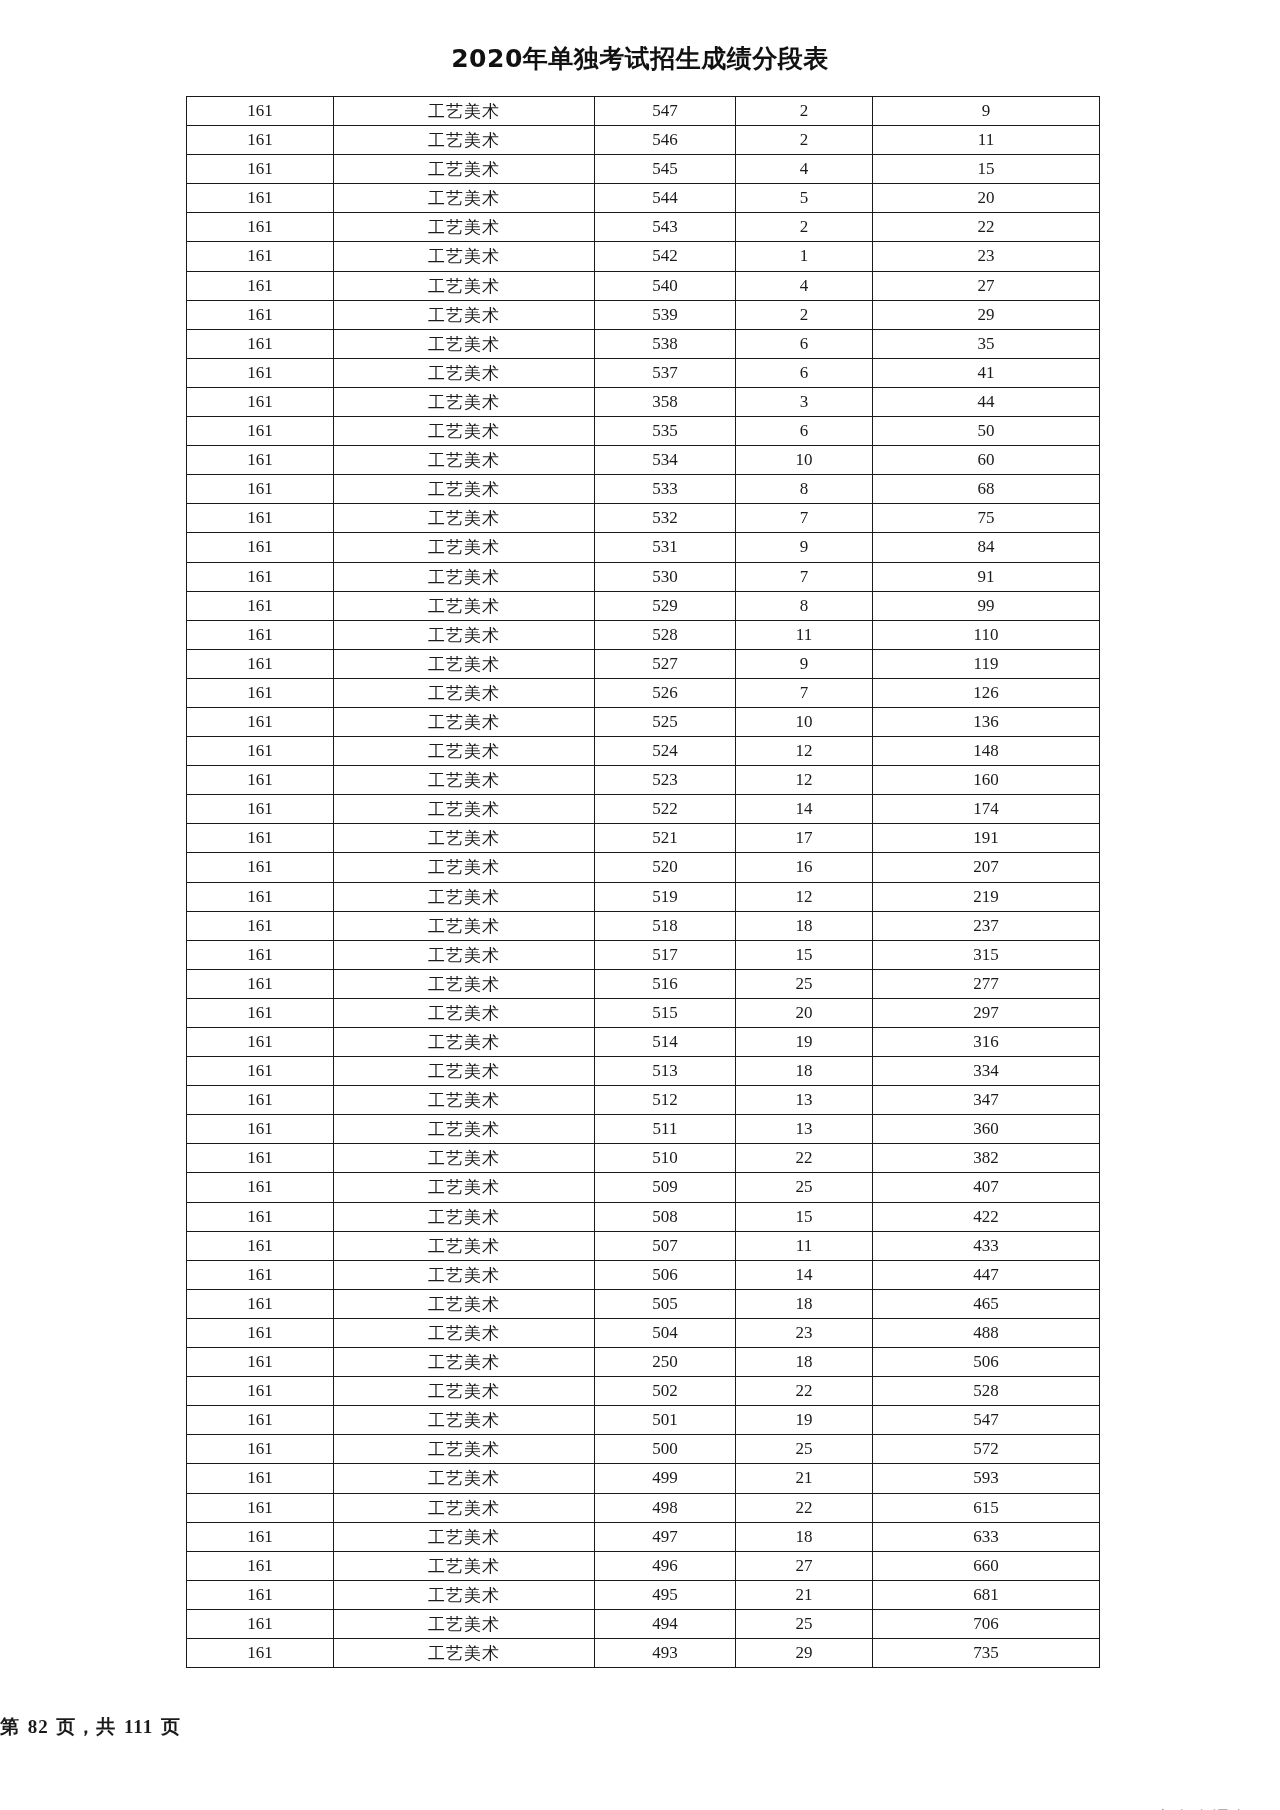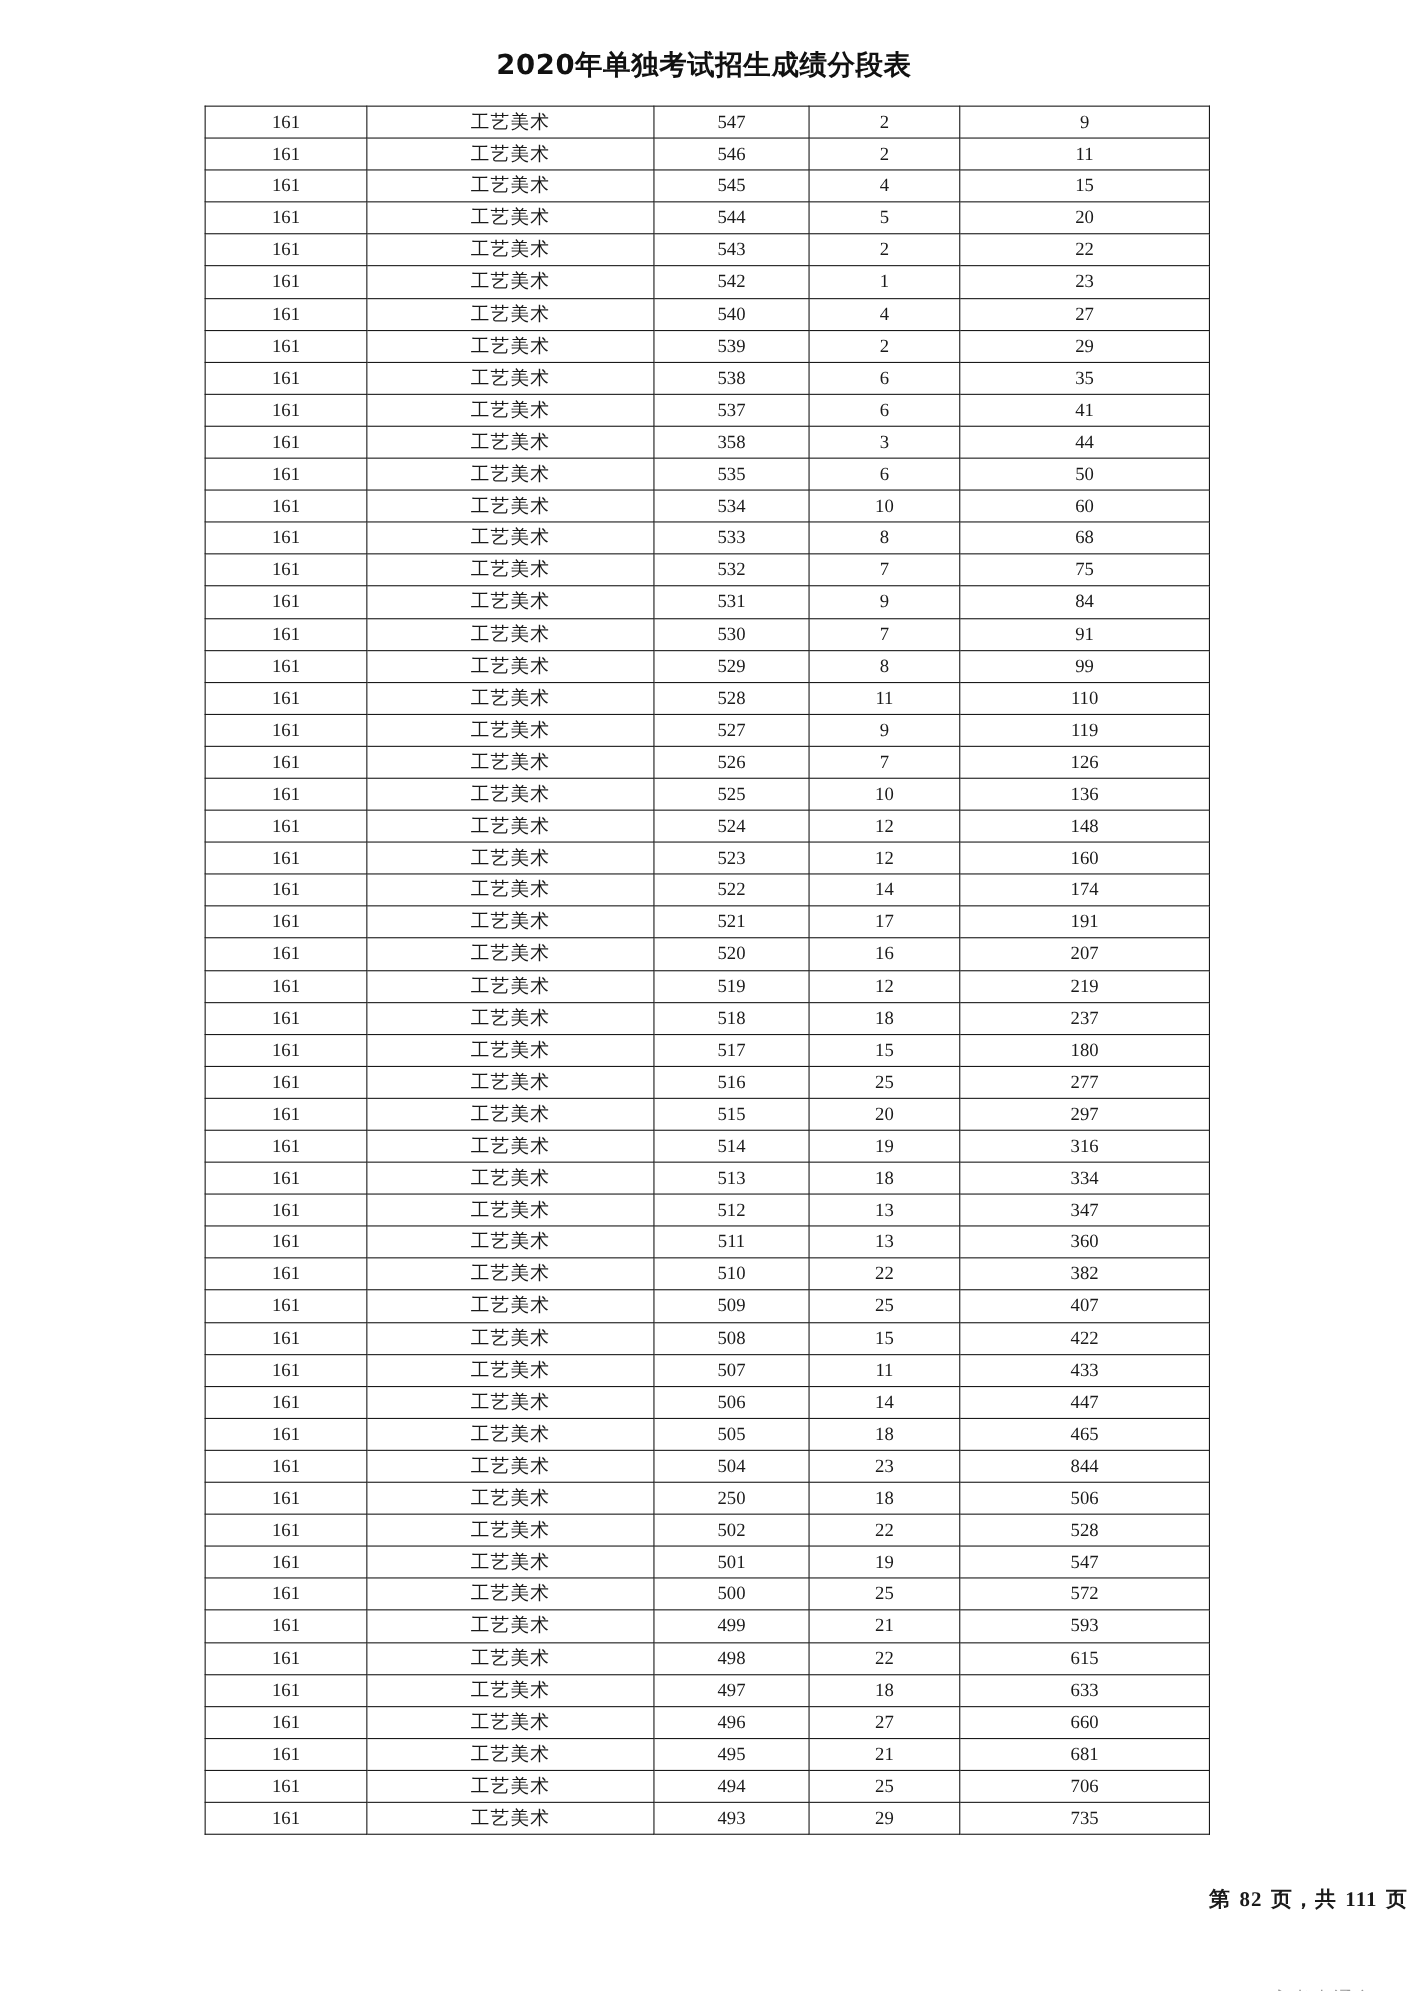--- a/index.html
+++ b/index.html
@@ -65,21 +65,21 @@
   table.score-table td.c-name    { width: 260px; font-family: "DejaVu Sans", "Liberation Sans", sans-serif; font-size: 17px; letter-spacing: 1px; }
   table.score-table td.c-score   { width: 140px; }
   table.score-table td.c-count   { width: 136px; }
   table.score-table td.c-cumul   { width: 226px; }
 
   .page-footer {
     position: absolute;
     left: 0;
     right: 0;
     top: 1714px;
-    text-align: right;
+    text-align: left;
     font-family: "DejaVu Sans", "Liberation Sans", sans-serif;
     font-size: 19px;
     font-weight: 700;
     color: #1a1a1a;
     letter-spacing: 1px;
   }
   .page-footer .num { font-family: "Liberation Serif", "DejaVu Serif", serif; font-weight: 700; }
 
   .watermark {
     position: absolute;
@@ -303,21 +303,21 @@
             <td class="c-name">工艺美术</td>
             <td class="c-score">518</td>
             <td class="c-count">18</td>
             <td class="c-cumul">237</td>
           </tr>
           <tr>
             <td class="c-code">161</td>
             <td class="c-name">工艺美术</td>
             <td class="c-score">517</td>
             <td class="c-count">15</td>
-            <td class="c-cumul">180</td>
+            <td class="c-cumul">315</td>
           </tr>
           <tr>
             <td class="c-code">161</td>
             <td class="c-name">工艺美术</td>
             <td class="c-score">516</td>
             <td class="c-count">25</td>
             <td class="c-cumul">277</td>
           </tr>
           <tr>
             <td class="c-code">161</td>
@@ -394,21 +394,21 @@
             <td class="c-name">工艺美术</td>
             <td class="c-score">505</td>
             <td class="c-count">18</td>
             <td class="c-cumul">465</td>
           </tr>
           <tr>
             <td class="c-code">161</td>
             <td class="c-name">工艺美术</td>
             <td class="c-score">504</td>
             <td class="c-count">23</td>
-            <td class="c-cumul">844</td>
+            <td class="c-cumul">488</td>
           </tr>
           <tr>
             <td class="c-code">161</td>
             <td class="c-name">工艺美术</td>
             <td class="c-score">250</td>
             <td class="c-count">18</td>
             <td class="c-cumul">506</td>
           </tr>
           <tr>
             <td class="c-code">161</td>

